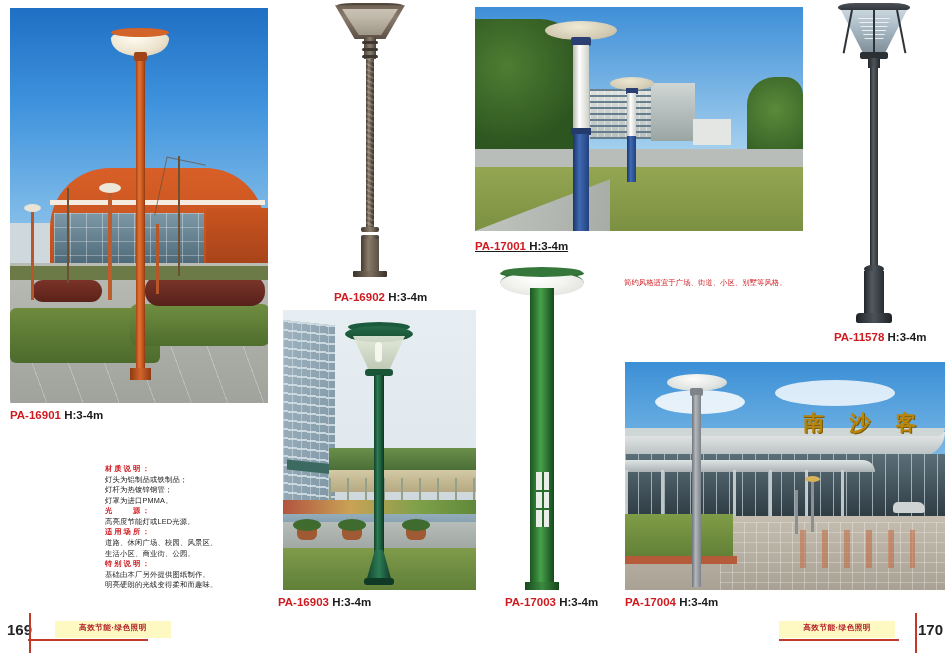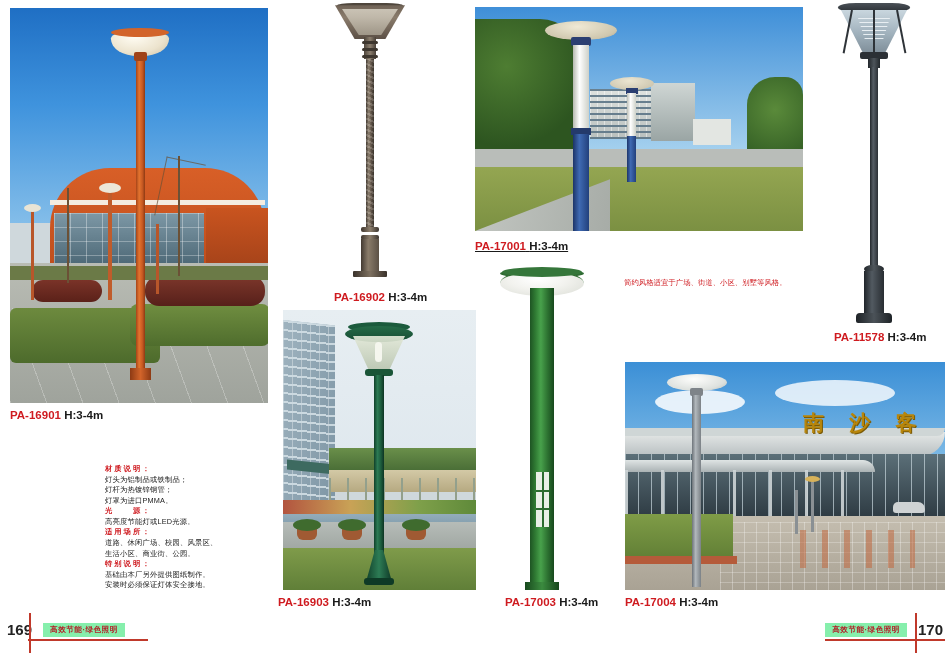--- a/index.html
+++ b/index.html
@@ -26,23 +26,23 @@
   
   .specs { position:absolute; left:85px; top:464px; width:190px; line-height:1.45;margin-left:20px; }
   .specs div { font-size:7.3px; color:#1b1b1b; letter-spacing:.2px; white-space:nowrap; }
   .specs .hd { color:#cf1b20; font-weight:bold; letter-spacing:2px; }
 
   
   .blurb { position:absolute; left:624px; top:276px; width:180px; }
   .blurb div { font-size:7.4px; color:#cf1b20; line-height:2.0; white-space:nowrap; }
 
   
-  .footer { position:absolute; bottom:16px; display:flex; align-items:center; gap:4px; }
+  .footer { position:absolute; bottom:16px; display:flex; gap:16px; }
   .footer .pno { font-size:15px; font-weight:bold; color:#222; padding:0 7px; }
-  .footer .band { background:#86efac; padding:2px 7px; font-size:7.6px; color:#b2232a; font-weight:bold; letter-spacing:.5px; }
+  .footer .band { background:#fef9c3; padding:2px 24px; font-size:7.6px; color:#b2232a; font-weight:bold; letter-spacing:.5px; }
   .footer .rule { position:absolute; left:0; right:0; bottom:-3px; height:1.6px; background:#c0392b; }
   .footer-left { left:0; }
   .footer-right { right:0; }
   .vbar { width:1.8px; background:#c0392b; height:40px; position:absolute; }
 
   
   .lamp { position:absolute; }
 
   
   .l2-shade {
@@ -241,21 +241,21 @@
     <div>灯头为铝制品或铁制品；</div>
     <div>灯杆为热镀锌钢管；</div>
     <div>灯罩为进口PMMA。</div>
     <div class="hd">光　　源：</div>
     <div>高亮度节能灯或LED光源。</div>
     <div class="hd">适用场所：</div>
     <div>道路、休闲广场、校园、风景区、</div>
     <div>生活小区、商业街、公园。</div>
     <div class="hd">特别说明：</div>
     <div>基础由本厂另外提供图纸制作。</div>
-    <div>安装时必须保证灯体安全接地。</div>
+    <div>明亮硬朗的光线变得柔和而趣味。</div>
   </div>
 
   <div class="photo" style="left:283px; top:310px; width:193px; height:280px;">
     <div style="position:absolute;left:0;top:0;width:193px;height:160px;background:linear-gradient(#e7eef2,#dfe8ee);"></div>
 
     <div style="position:absolute;left:0;top:10px;width:52px;height:180px;background:linear-gradient(100deg,#9fb3bf,#7e96a5);transform:skewY(6deg);transform-origin:left top;"></div>
     <div style="position:absolute;left:0;top:10px;width:52px;height:180px;background:repeating-linear-gradient(#d6e2e8 0 2px,rgba(0,0,0,0) 2px 9px),repeating-linear-gradient(90deg,rgba(255,255,255,.4) 0 1px,rgba(0,0,0,0) 1px 9px);transform:skewY(6deg);transform-origin:left top;opacity:.85;"></div>
     <div style="position:absolute;left:4px;top:152px;width:48px;height:10px;background:#3d6a60;transform:skewY(6deg);"></div>
 
     <div style="position:absolute;left:46px;top:138px;width:147px;height:30px;background:linear-gradient(#6a8f4a,#3f6330);"></div>

